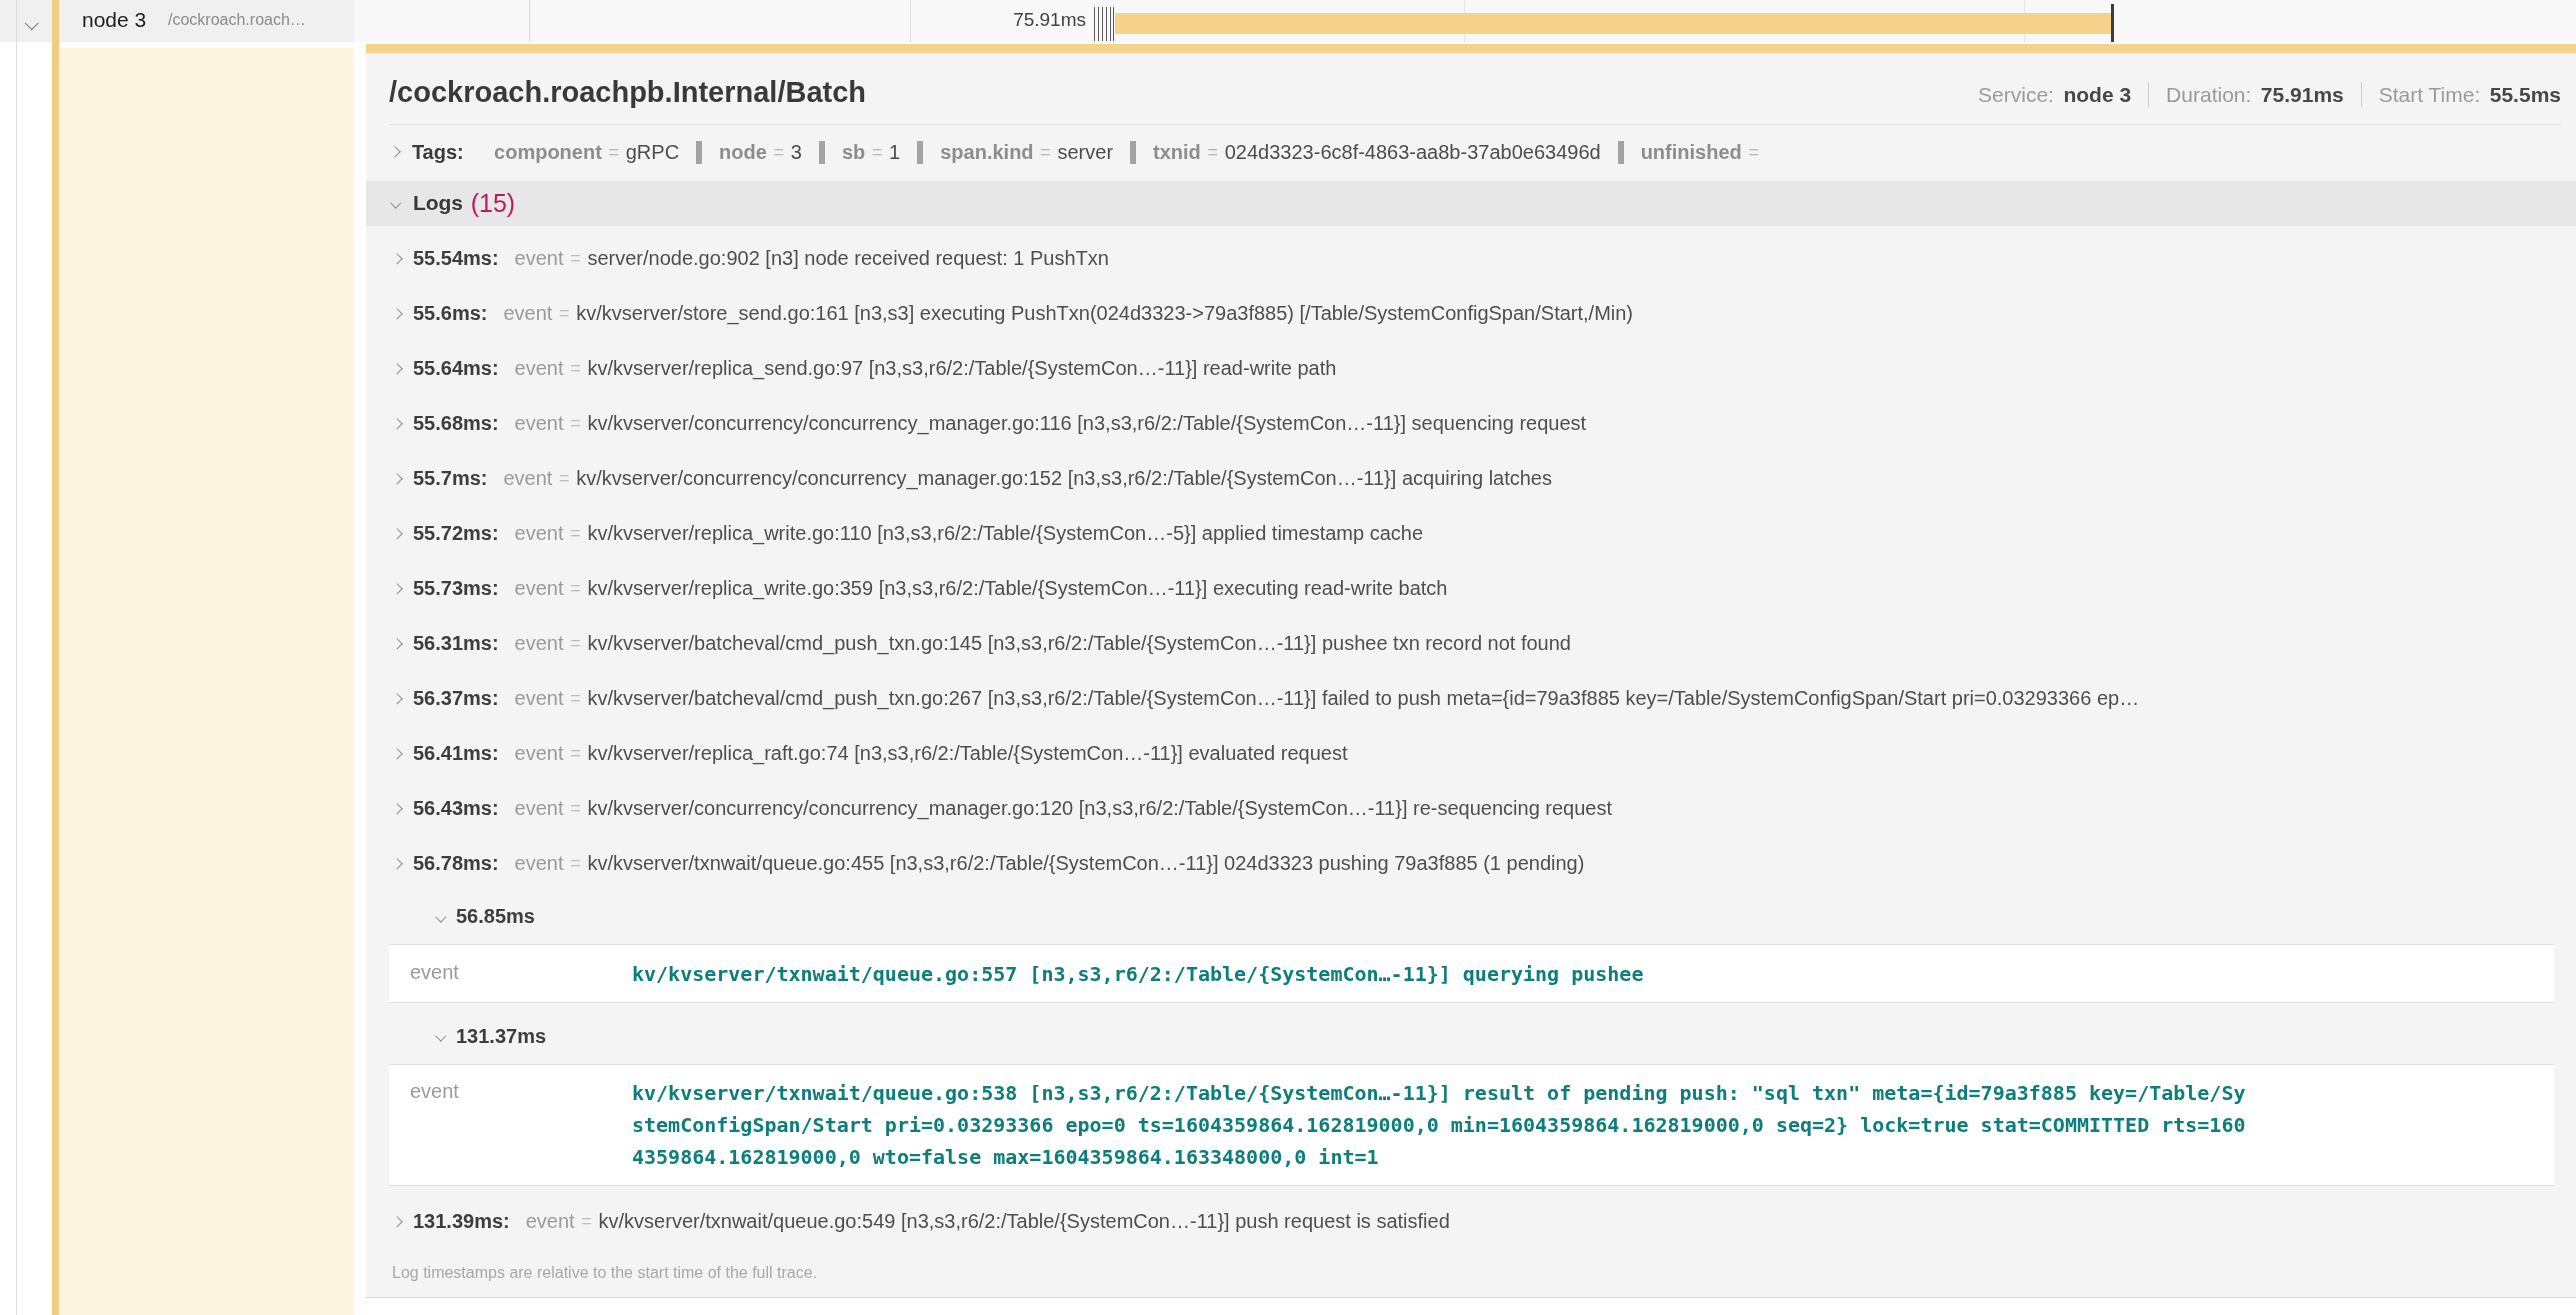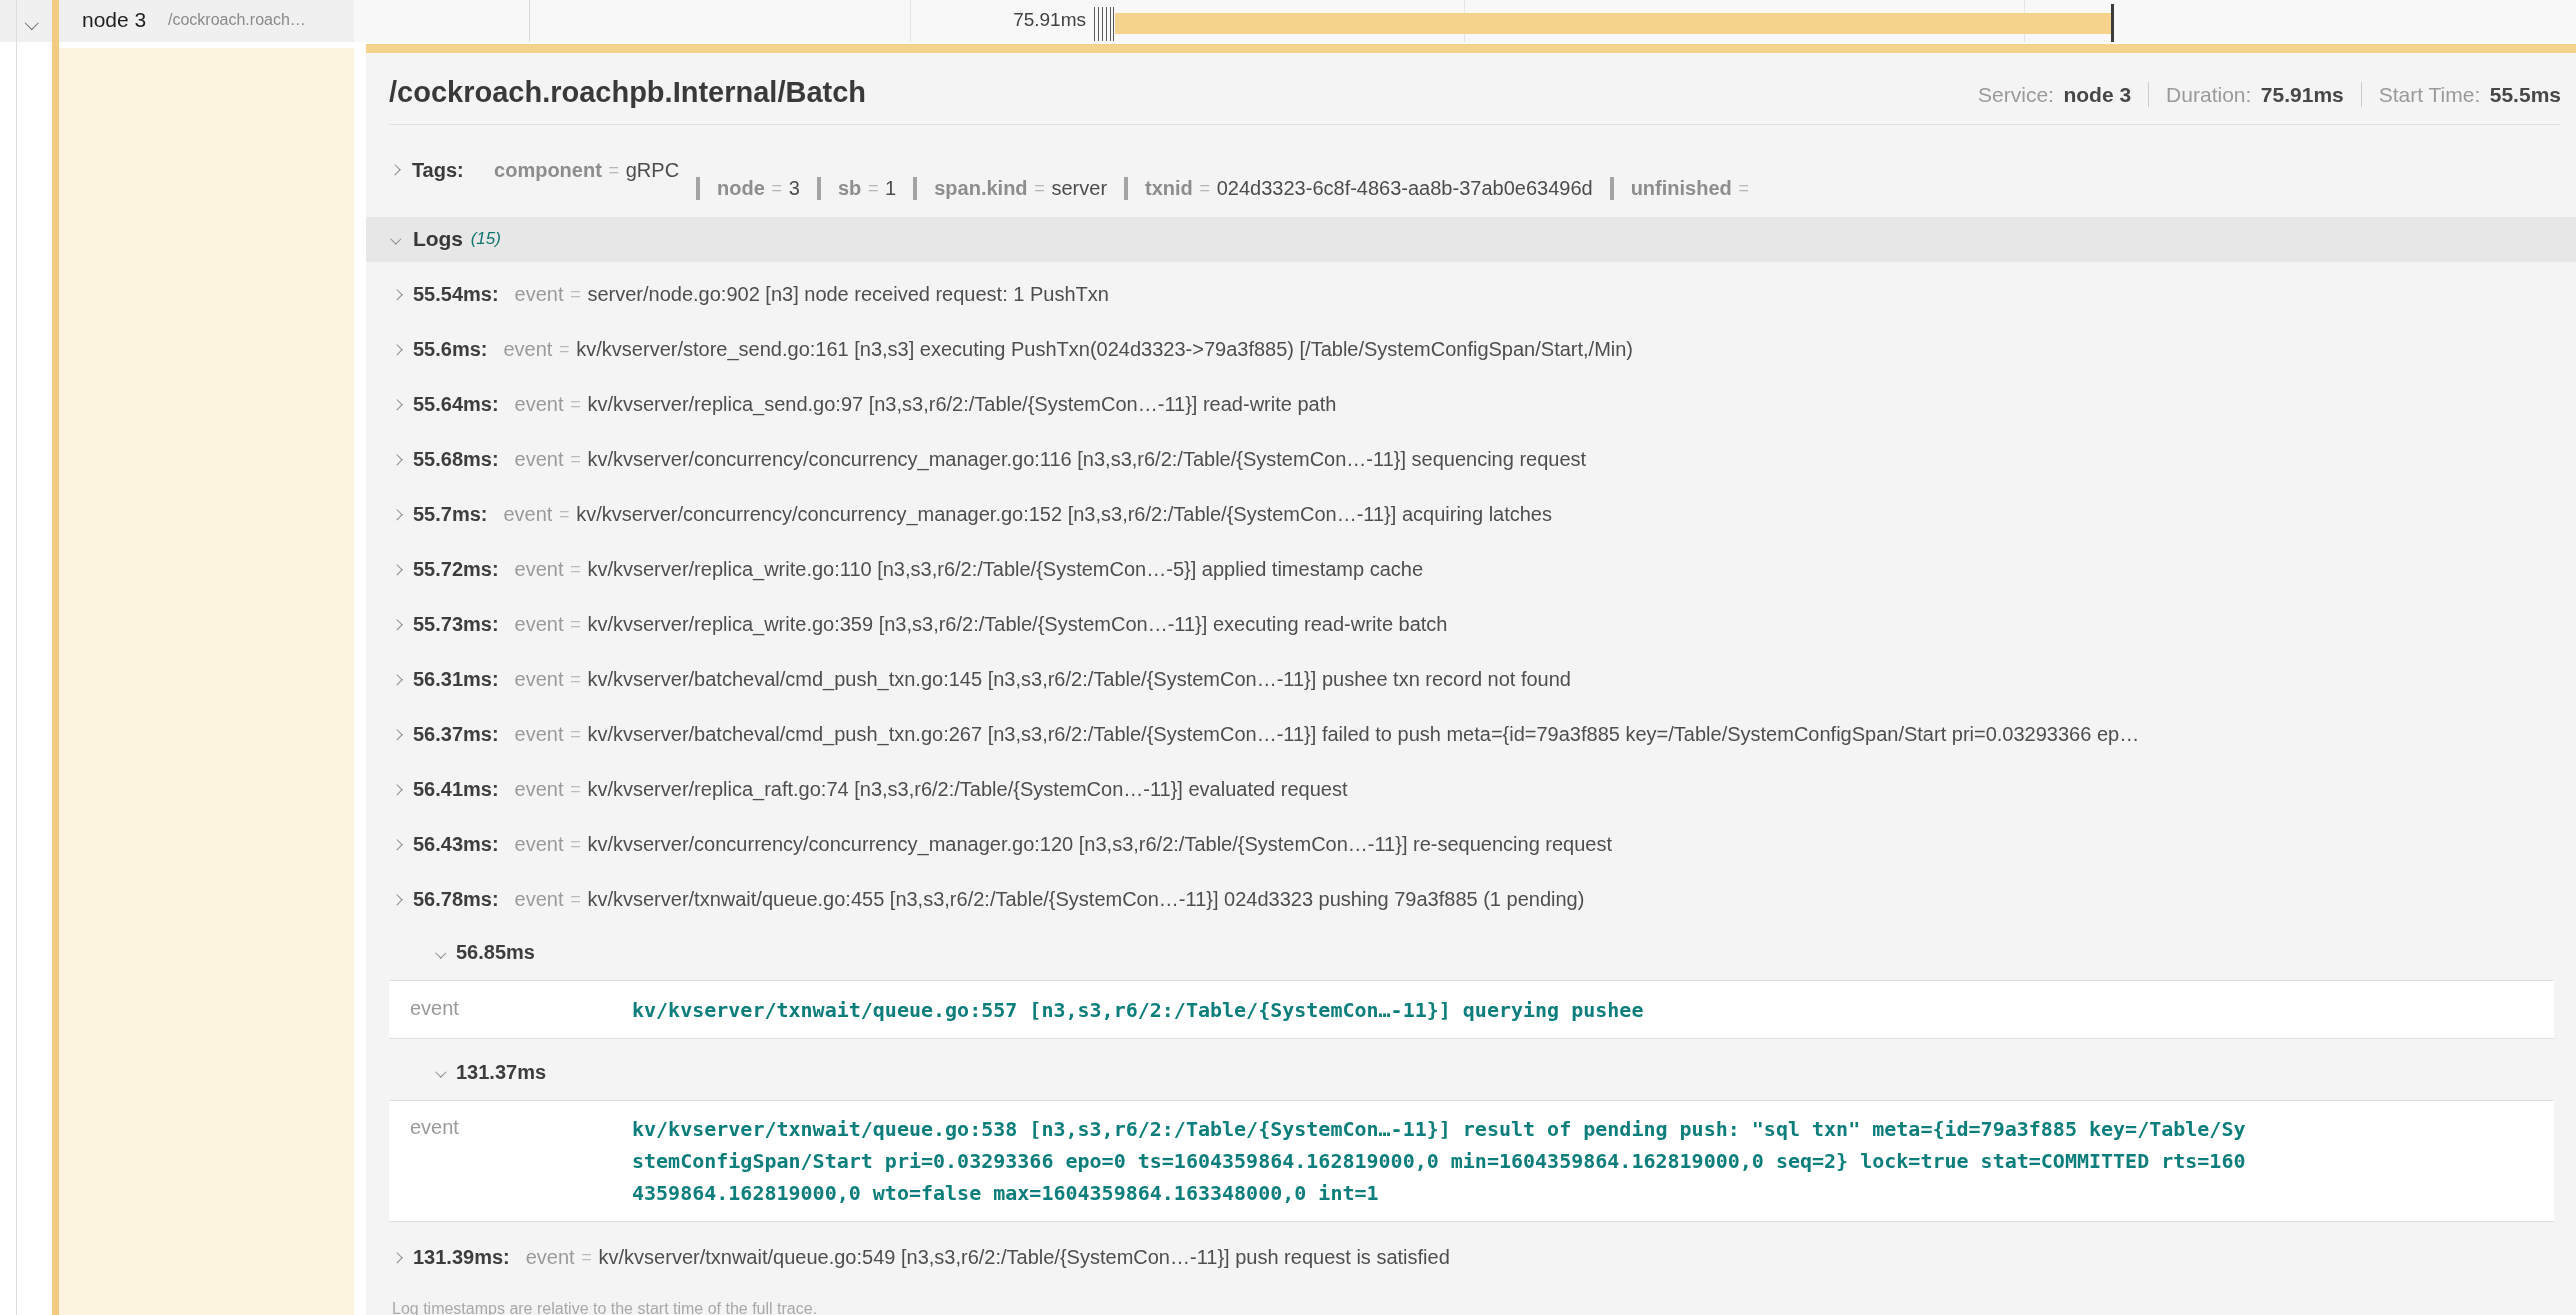--- a/index.html
+++ b/index.html
@@ -44,28 +44,28 @@
   .summary { display:flex; align-items:center; font-size:21px; white-space:nowrap; padding-bottom:1.9px; }
   .summary .lbl { color:#9a9a9a; margin-right:9.5px; }
   .summary .val { color:#474747; font-weight:bold; }
   .summary .sep { border-left:1.9px solid #ccc; height:25px; margin:0 17px; }
 
   .title-rule { margin:15.3px 23px 0 23px; border-bottom:1.9px solid #e2e2e2; }
 
   .tags-row { display:flex; align-items:center; padding:15.3px 23px 5.7px 25px; font-size:20px; }
   .tags-row .tags-label { font-weight:bold; color:#3a3a3a; margin:0 13.3px 0 13.3px; }
   .tag-item { display:flex; align-items:center; color:#4c4c4c; padding:0 17px; }
-  .tag-item + .tag-item { border-left:4px solid #a3a3a3;margin-top:36px; }
+  .tag-item + .tag-item { border-left:6px solid #a3a3a3; }
   .tag-item .k { color:#8d8d8d;font-weight:bold; }
   .tag-item .eq { color:#b5b5b5; margin:0 6.7px; font-size:18px; }
   .tag-item .v { color:#4c4c4c; }
 
   .logs-header { margin-top:11.4px; height:45px; background:#e7e7e7; display:flex; align-items:center; padding-left:26px; cursor:pointer; }
   .logs-header .t { font-weight:bold; color:#383838; font-size:21px; margin-left:13.3px; }
-  .logs-header .c { color:#0f766e; font-size:17px; margin-left:7.6px;font-style:italic; }
+  .logs-header .c { color:#be185d; font-size:25px; margin-left:7.6px; }
 
   .log-rows { padding-top:5.7px; }
   .log-row { height:55px; display:flex; align-items:center; padding-left:27px; font-size:20px; white-space:nowrap; overflow:hidden; cursor:pointer; }
   .log-row .time { font-weight:bold; color:#3d3d3d; margin-left:12.4px; }
   .log-row .k { color:#9a9a9a; margin-left:16px; }
   .log-row .eq { color:#bbb; margin:0 6.7px; font-size:18px; }
   .log-row .v { color:#4e4e4e; }
 
   .log-exp-head { height:51px; display:flex; align-items:center; padding-left:25px; font-size:20px; cursor:pointer;margin-left:46px; }
   .log-exp-head .time { font-weight:bold; color:#3d3d3d; margin-left:11.4px; }

